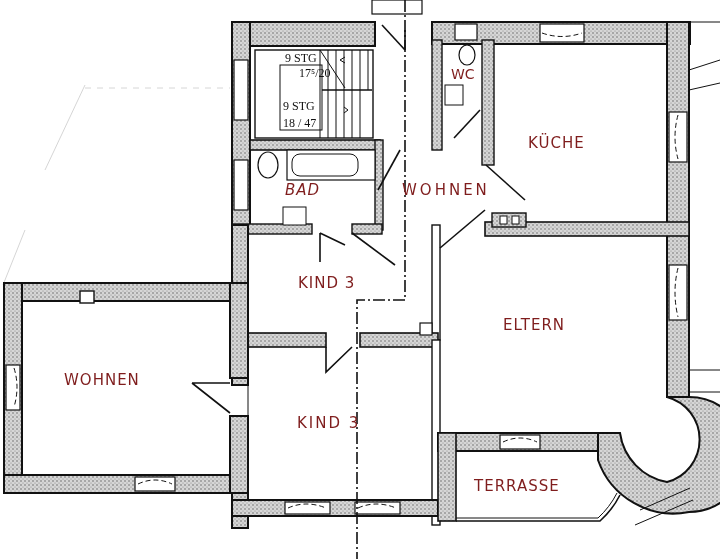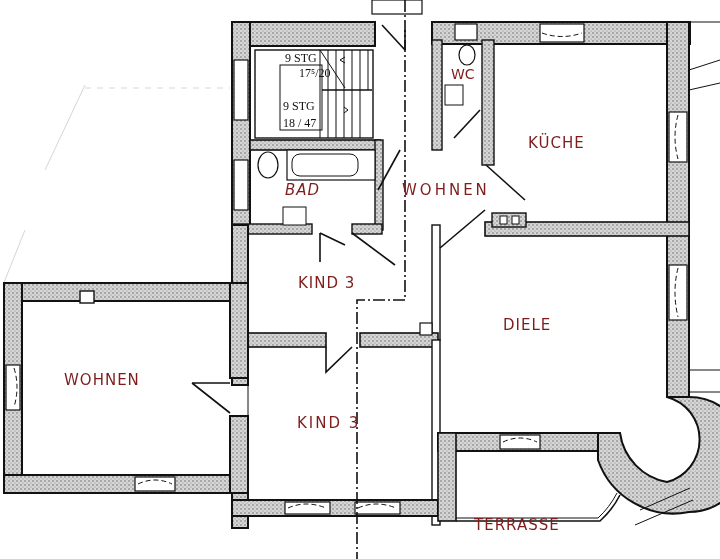--- a/index.html
+++ b/index.html
@@ -175,21 +175,21 @@
     <line x1="689" y1="370" x2="720" y2="370" class="thin"></line>
     <line x1="689" y1="392" x2="720" y2="392" class="thin"></line>
   </g>
 </svg>
 
 <div class="room-label" style="left:528px; top:136px;">KÜCHE</div>
 <div class="room-label" style="left:451px; top:67px; font-size:14px; letter-spacing:0;">WC</div>
 <div class="room-label" style="left:285px; top:183px;font-style:italic;">BAD</div>
 <div class="room-label" style="left:402px; top:183px; letter-spacing:3px;">WOHNEN</div>
 <div class="room-label" style="left:298px; top:276px;">KIND 3</div>
-<div class="room-label" style="left:503px; top:318px;">DIELE</div>
+<div class="room-label" style="left:503px; top:318px;">ELTERN</div>
 <div class="room-label" style="left:64px; top:373px;">WOHNEN</div>
 <div class="room-label" style="left:297px; top:416px; letter-spacing:2px;">KIND 3</div>
-<div class="room-label" style="left:474px; top:518px;">TERRASSE</div>
+<div class="room-label" style="left:474px; top:479px;">TERRASSE</div>
 
 <div class="stair-label" style="left:285px; top:52px;">9 STG</div>
 <div class="stair-label" style="left:299px; top:67px;">17⁵/20</div>
 <div class="stair-label" style="left:283px; top:100px;">9 STG</div>
 <div class="stair-label" style="left:283px; top:117px;">18 / 47</div>
 
 </body></html>

